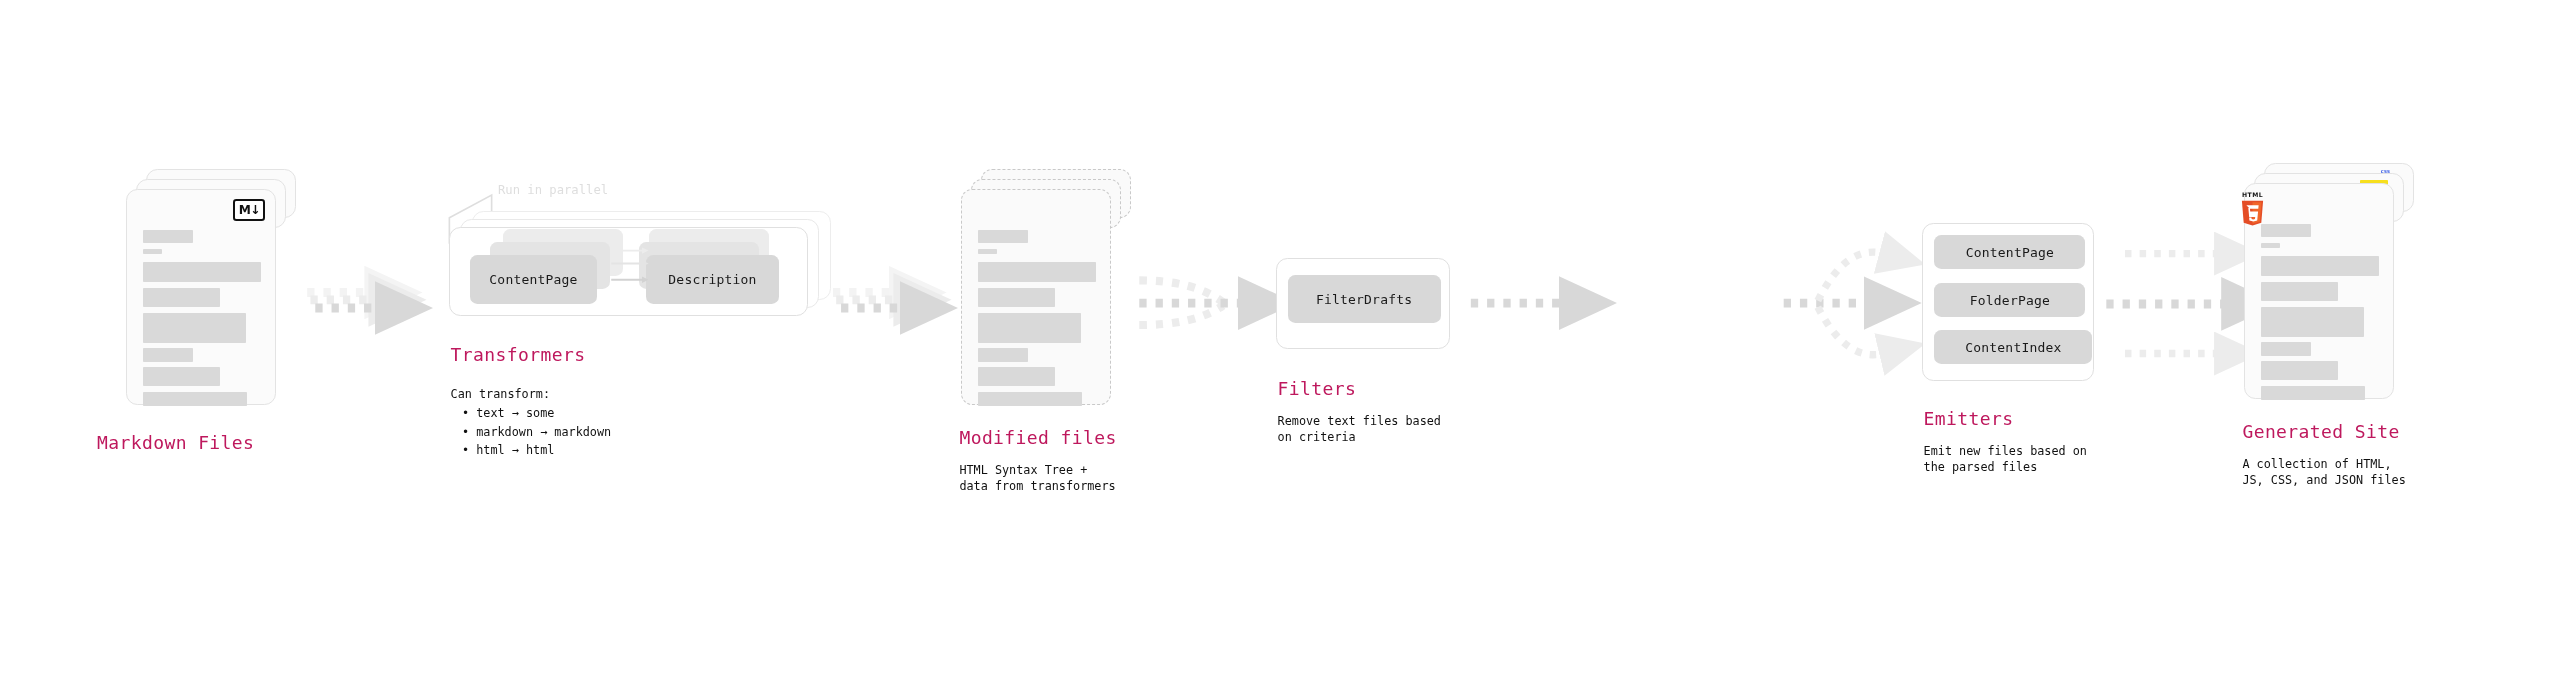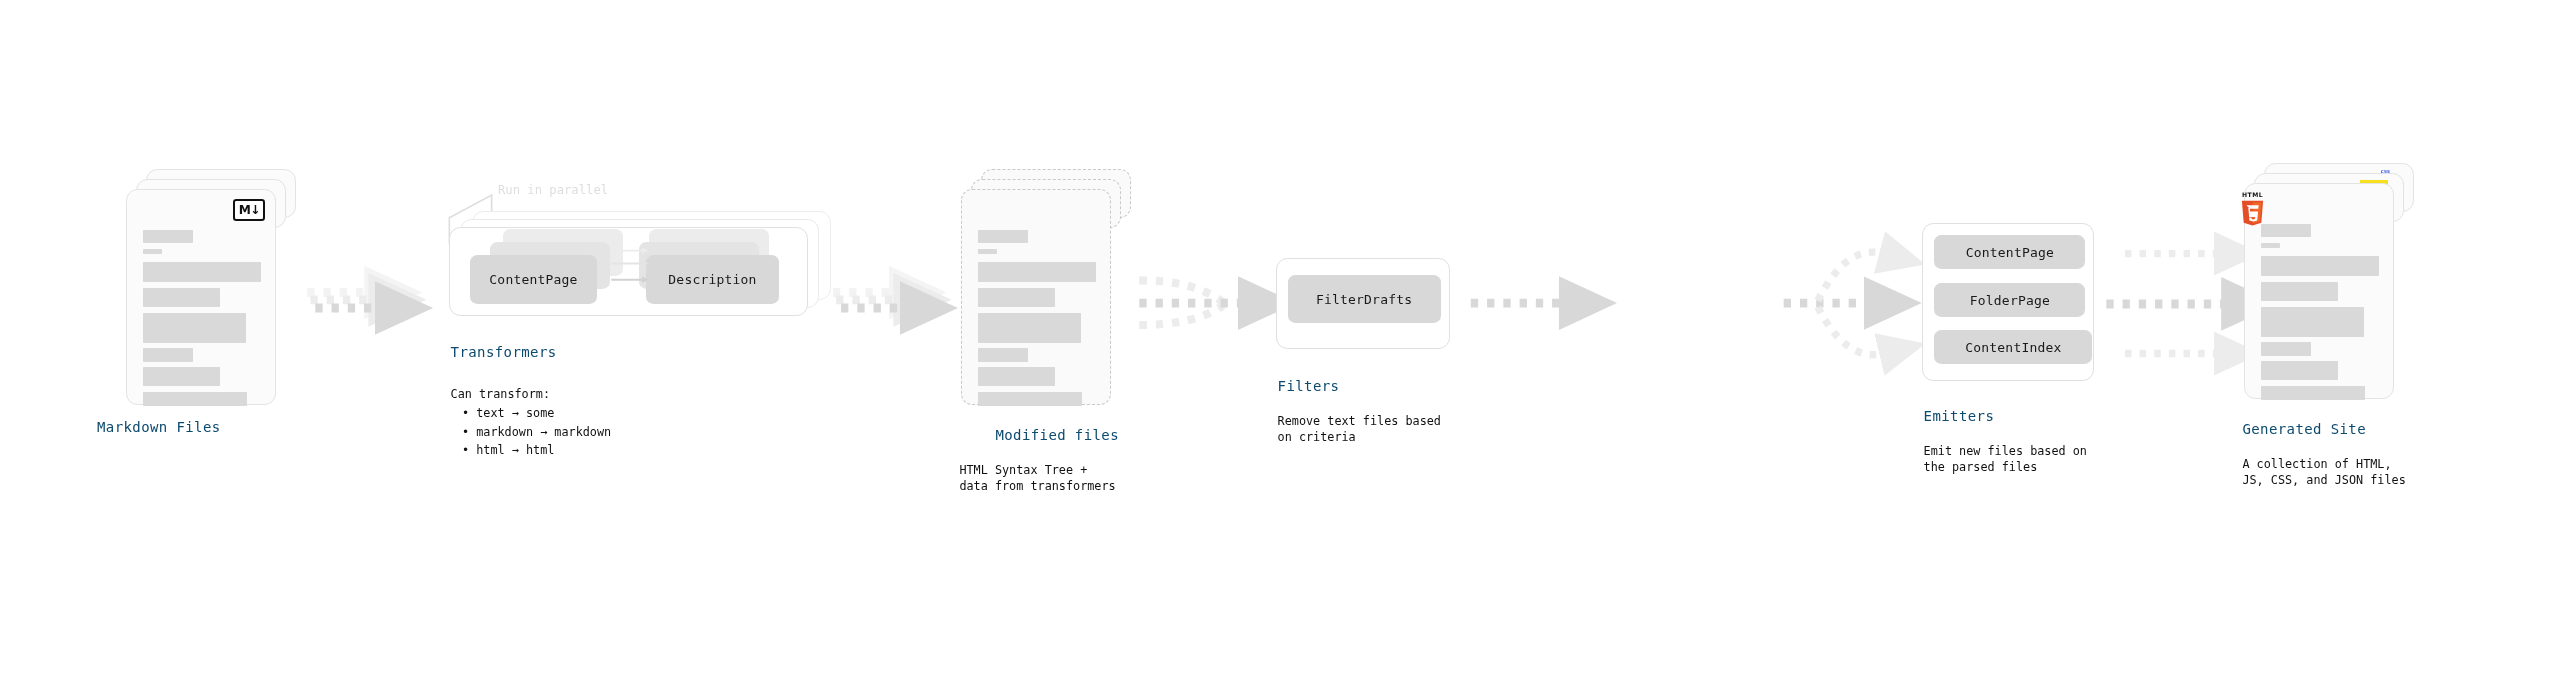--- a/index.html
+++ b/index.html
@@ -50,21 +50,21 @@
   }
   .chip{
     position:absolute;background:#d8d8d8;border-radius:7.3px;
     display:flex;align-items:center;justify-content:center;
     font-size:13px;color:#1a1a1a;letter-spacing:0.2px;white-space:nowrap;
   }
   .chip.ghost1{background:#e4e4e4;}
   .chip.ghost2{background:#ececec;}
 
   
-  .title{position:absolute;font-size:14px;letter-spacing:0.4px;color:#0c4a6e;white-space:nowrap;}
+  .title{position:absolute;font-size:18px;letter-spacing:0.4px;color:#be185d;white-space:nowrap;}
   .sub{position:absolute;font-size:11.8px;line-height:1.33;color:#111;white-space:pre;}
   .ghostlabel{position:absolute;font-size:12.2px;color:#dedede;white-space:nowrap;}
 
   
   .ovl{position:absolute;left:0;top:0;width:2576px;height:681px;pointer-events:none;}
 </style>
 </head>
 <body>
 
 <div class="canvas">
@@ -130,21 +130,21 @@
         <div class="skel" style="left:16.3px;top:40px;width:50px;height:13px;"></div>
         <div class="skel" style="left:16.3px;top:59px;width:18.7px;height:5.7px;"></div>
         <div class="skel" style="left:16.3px;top:72px;width:118px;height:20.3px;"></div>
         <div class="skel" style="left:16.3px;top:98px;width:77px;height:19.5px;"></div>
         <div class="skel" style="left:16.3px;top:123px;width:103px;height:30px;"></div>
         <div class="skel" style="left:16.3px;top:158px;width:50px;height:14px;"></div>
         <div class="skel" style="left:16.3px;top:177px;width:77px;height:19.5px;"></div>
         <div class="skel" style="left:16.3px;top:202px;width:104px;height:14px;"></div>
       </div>
     </div>
-    <div class="title" style="left:-65px;top:250px;padding-left:36px;">Markdown Files</div>
+    <div class="title" style="left:-65px;top:263px;padding-left:36px;">Markdown Files</div>
   </div>
 
   <div class="node" style="left:449px;top:211px;">
     <div style="position:relative;width:382px;height:98px;">
 
       <div class="groupbox" style="left:23px;top:0px;width:359px;height:89px;border-color:#ededed;"></div>
       <div class="groupbox" style="left:11.4px;top:8.1px;width:359px;height:89px;border-color:#e9e9e9;"></div>
       <div class="groupbox" style="left:0px;top:16.3px;width:359px;height:89px;"></div>
 
       <div class="chip ghost2" style="left:54px;top:18px;width:120px;height:47px;"></div>
@@ -182,21 +182,21 @@
         <div class="skel" style="left:16.3px;top:40px;width:50px;height:13px;"></div>
         <div class="skel" style="left:16.3px;top:59px;width:18.7px;height:5.7px;"></div>
         <div class="skel" style="left:16.3px;top:72px;width:118px;height:20.3px;"></div>
         <div class="skel" style="left:16.3px;top:98px;width:77px;height:19.5px;"></div>
         <div class="skel" style="left:16.3px;top:123px;width:103px;height:30px;"></div>
         <div class="skel" style="left:16.3px;top:158px;width:50px;height:14px;"></div>
         <div class="skel" style="left:16.3px;top:177px;width:77px;height:19.5px;"></div>
         <div class="skel" style="left:16.3px;top:202px;width:104px;height:14px;"></div>
       </div>
     </div>
-    <div class="title" style="left:-1.6px;top:258px;margin-left:36px;">Modified files</div>
+    <div class="title" style="left:-1.6px;top:258px;">Modified files</div>
     <div class="sub" style="left:-1.6px;top:294px;">HTML Syntax Tree +
 data from transformers</div>
   </div>
 
   <div class="node" style="left:1276px;top:258px;">
     <div class="groupbox" style="left:0px;top:0px;width:174px;height:91px;">
       <div class="chip" style="left:10.6px;top:16.3px;width:153px;height:48px;">FilterDrafts</div>
     </div>
     <div class="title" style="left:1.6px;top:120px;">Filters</div>
     <div class="sub" style="left:1.6px;top:156px;">Remove text files based

